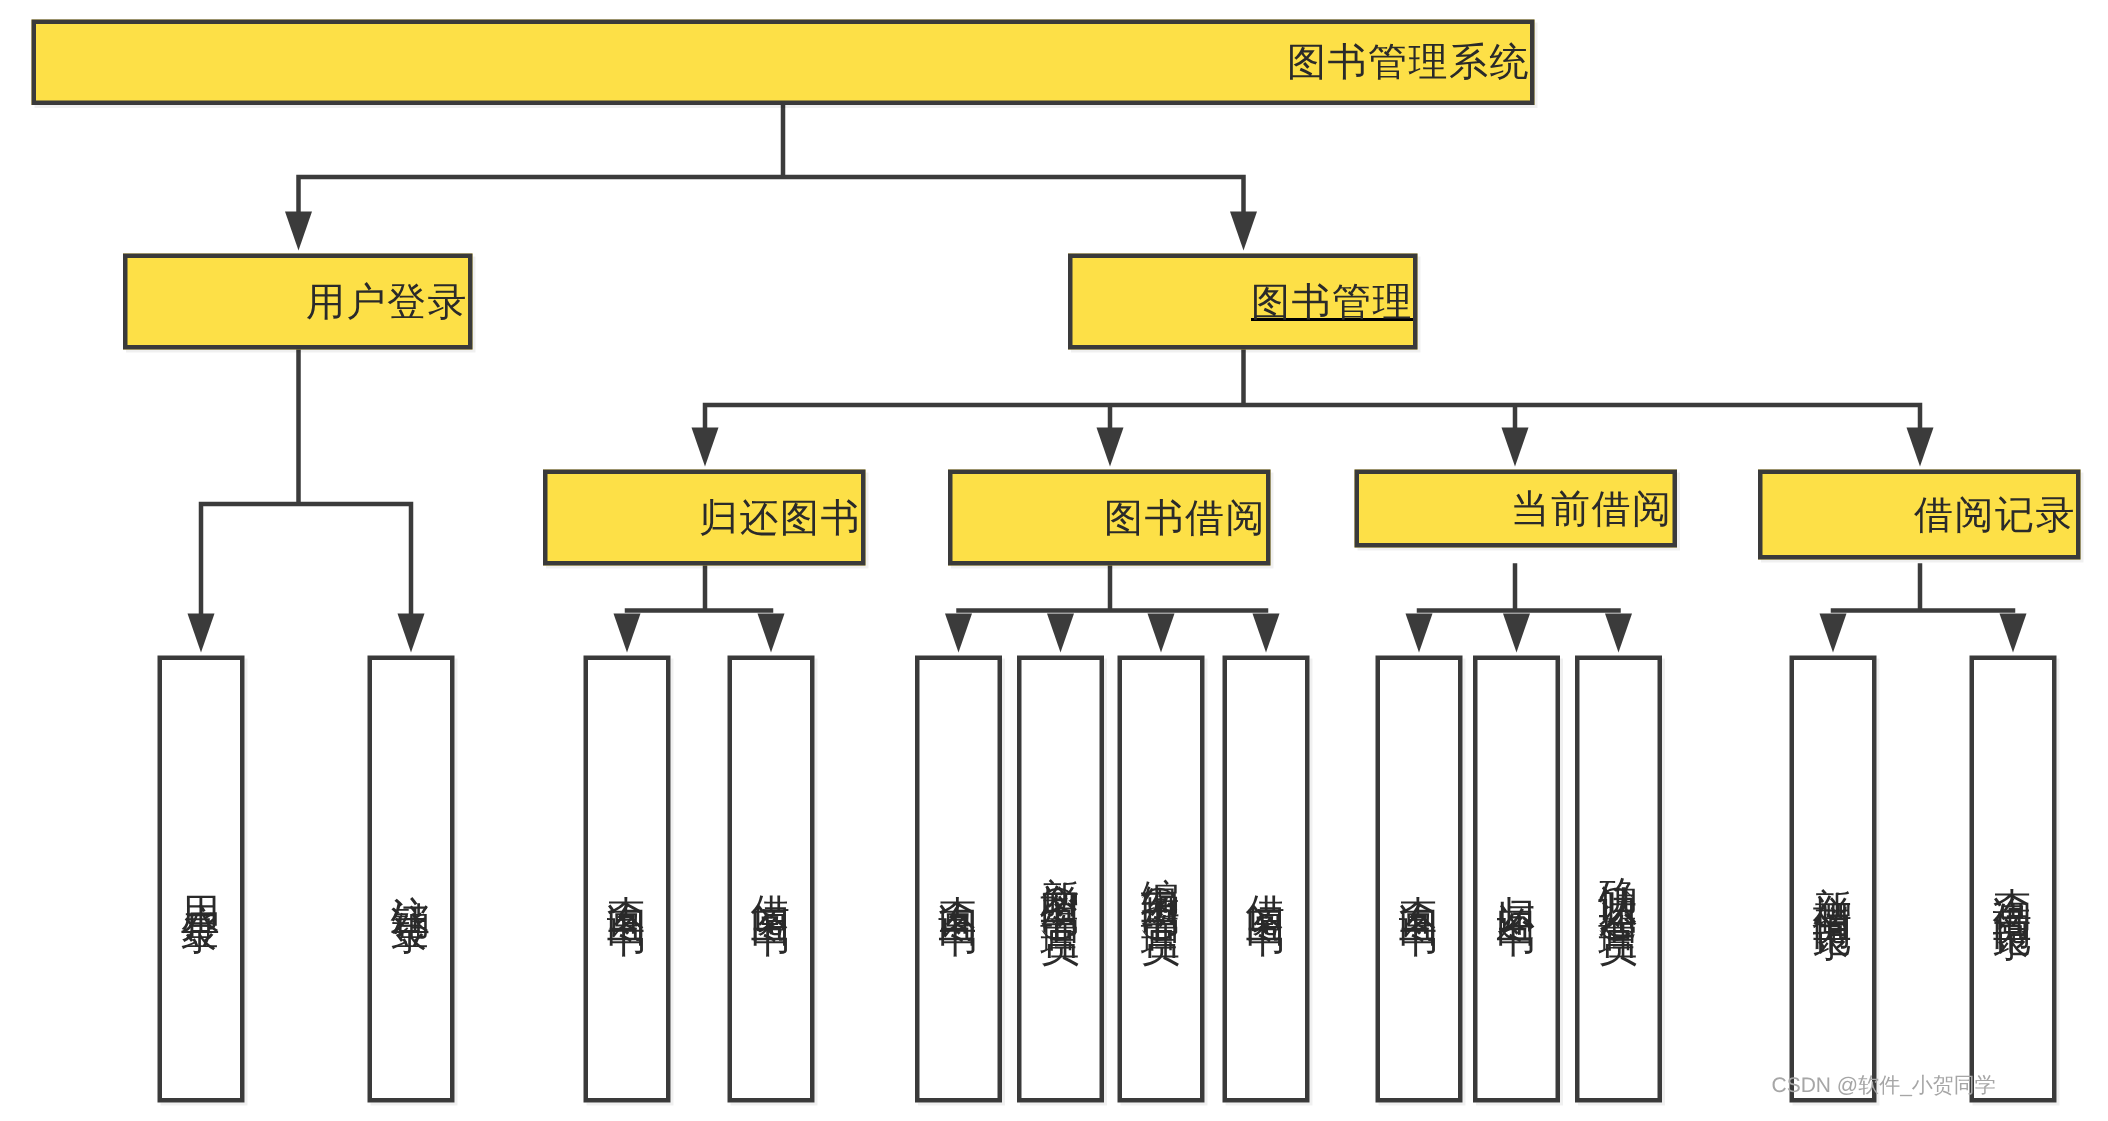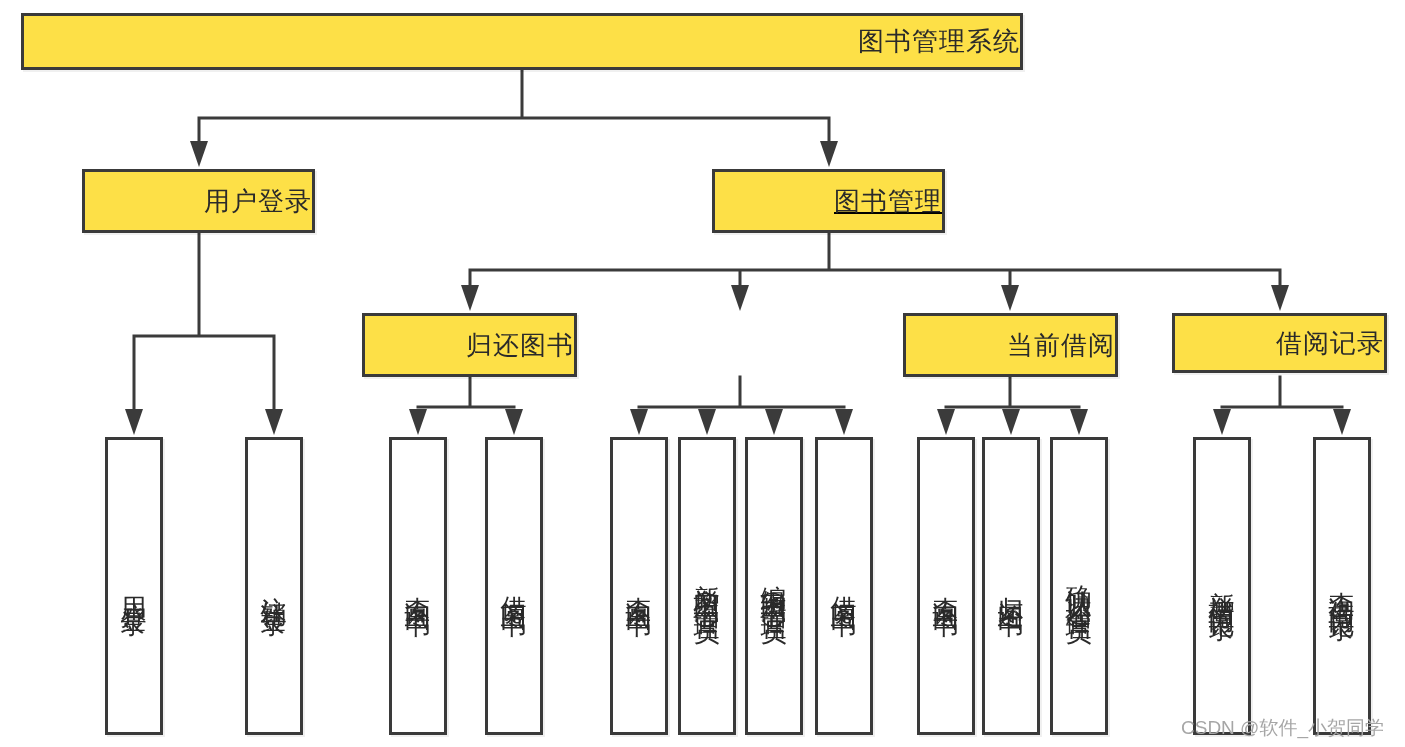--- a/index.html
+++ b/index.html
@@ -59,21 +59,21 @@
     font-size: 26px;
     letter-spacing: 5px;
     line-height: 1;
     color: #2a2a2a;
     white-space: nowrap;
   }
   #watermark {
     position: absolute;
     left: 1181px;
     top: 715px;
-    font-size: 19px;
+    font-size: 14px;
     color: #a6a6a6;
     z-index: 5;
     white-space: nowrap;
   }
 </style>
 </head>
 <body>
 
 <div id="stage">
 
@@ -117,21 +117,24 @@
   <div class="node" style="left:82px; top:169px; width:233px; height:64px;">
     <span class="hlabel">用户登录</span>
   </div>
   <div class="node" style="left:712px; top:169px; width:233px; height:64px;text-decoration:underline;">
     <span class="hlabel">图书管理</span>
   </div>
 
   <div class="node" style="left:362px; top:313px; width:215px; height:64px;">
     <span class="hlabel">归还图书</span>
   </div>
-  <div class="node" style="left:903px; top:313px; width:215px; height:64px;">
+  <div class="node" style="left:632px; top:313px; width:215px; height:64px;">
+    <span class="hlabel">图书借阅</span>
+  </div>
+  <div class="node" style="left:903px; top:313px; width:215px; height:52px;">
     <span class="hlabel">当前借阅</span>
   </div>
   <div class="node" style="left:1172px; top:313px; width:215px; height:60px;">
     <span class="hlabel">借阅记录</span>
   </div>
 
   <div class="leaf" style="left:105px;">
     <span class="vtext">用户登录</span>
   </div>
   <div class="leaf" style="left:245px;">

